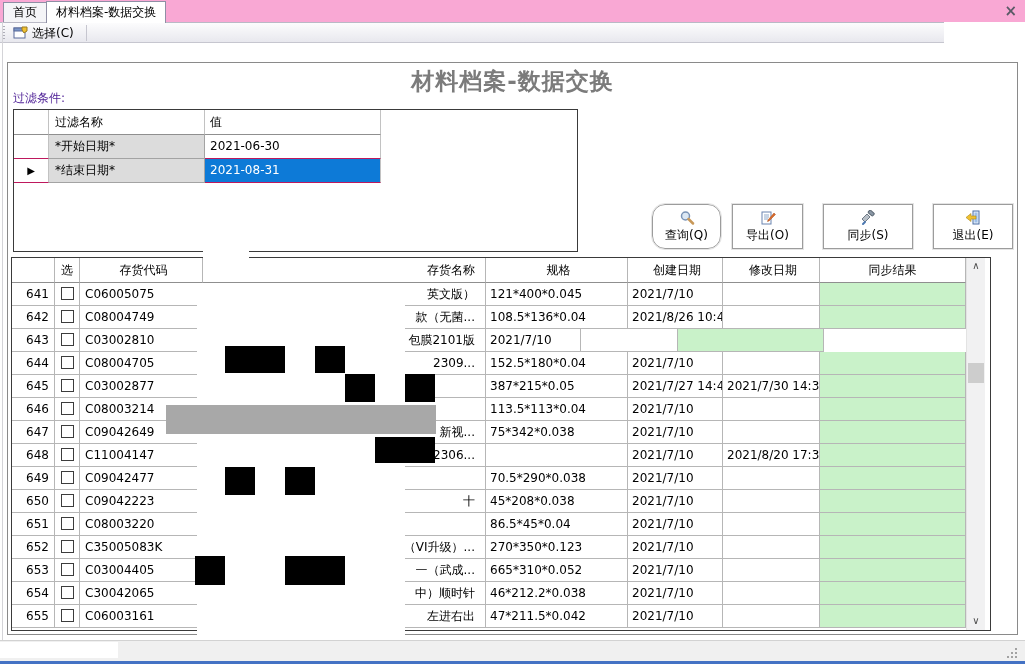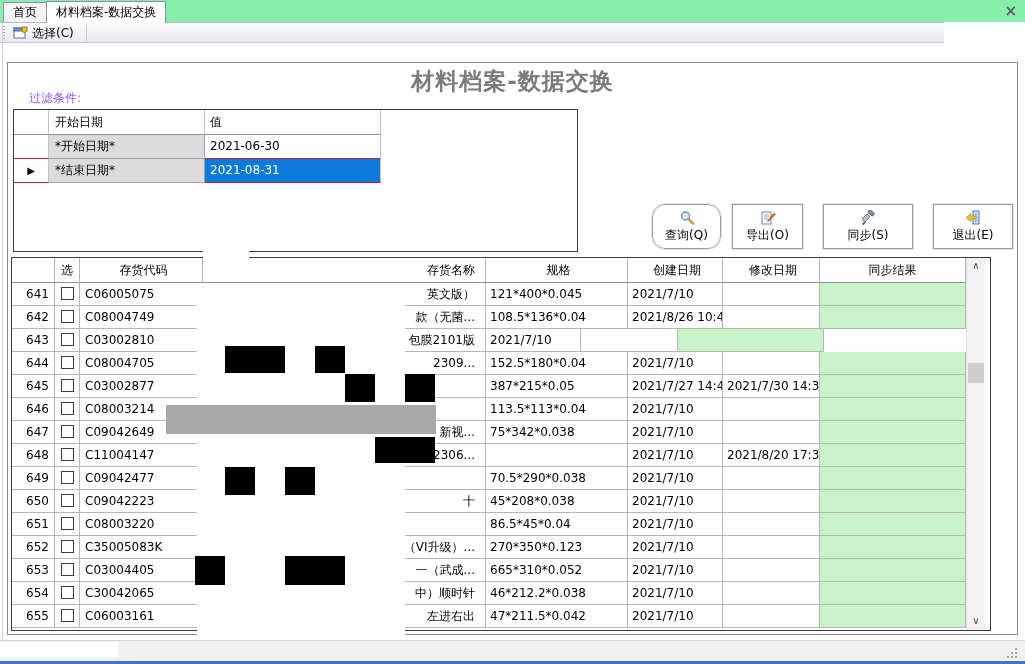--- a/index.html
+++ b/index.html
@@ -2,38 +2,38 @@
 <html><head>
 <meta charset="utf-8">
 <style>
   html,body{margin:0;padding:0;}
   body{
     width:1025px;height:664px;position:relative;overflow:hidden;
     background:#fff;color:#000;
     font-family:"DejaVu Sans",sans-serif;font-size:12px;
   }
   
-  .tabbar{position:absolute;left:0;top:0;width:1025px;height:22px;background:#86efac;}
+  .tabbar{position:absolute;left:0;top:0;width:1025px;height:22px;background:#f9a8d4;}
   .tab{position:absolute;box-sizing:border-box;border:1px solid #8f8fa5;border-bottom:none;
        background:#f4f4f7;padding:0 9px;line-height:18px;height:20px;top:2px;white-space:nowrap;}
   .tab.active{top:1px;height:22px;line-height:20px;background:#fff;z-index:5;}
   .close-x{position:absolute;right:8px;top:1px;font-weight:bold;font-size:15px;color:#5a5a66;line-height:20px;}
   
   .toolbar{position:absolute;left:0;top:22px;width:944px;height:21px;box-sizing:border-box;
     background:linear-gradient(#fcfcfd,#e8e8ee);border-top:1px solid #b9b9c6;border-bottom:1px solid #c6c6cf;}
   .tb-grip{position:absolute;left:3px;top:3px;width:2px;height:14px;
     background:repeating-linear-gradient(#aeaeb8 0 1px,transparent 1px 3px);}
   .tool-btn{position:absolute;left:9px;top:1px;height:18px;display:flex;align-items:center;gap:4px;padding:0 4px;}
   .tb-sep{position:absolute;left:86px;top:2px;width:1px;height:16px;background:#c6c6cf;}
   .win-left-edge{position:absolute;left:2px;top:22px;width:1px;height:618px;background:#d4d4d8;}
   
   .panel{position:absolute;left:7px;top:62px;width:1011px;height:573px;box-sizing:border-box;
     border:1px solid #8a8a8a;background:#fff;}
   .page-title{margin-top:3px;text-align:center;font-size:23px;font-weight:bold;color:#7b7b7b;letter-spacing:1px;}
-  .filter-label{position:absolute;left:21px;top:27px;color:#8b5cf6;text-align:center;}
+  .filter-label{position:absolute;left:5px;top:27px;color:#4c1d95;text-align:center;}
   
   .filter-box{position:absolute;left:5px;top:46px;width:565px;height:143px;box-sizing:border-box;
     border:1px solid #3a3a3a;background:#fff;}
   .f-row{display:flex;}
   .f-cell{box-sizing:border-box;border-right:1px solid #c2c2c2;border-bottom:1px solid #be185d;
     overflow:hidden;white-space:nowrap;}
   .f-head{height:25px;line-height:24px;}
   .f-head .f-cell{border-bottom:1px solid #8f8f8f;}
   .f-body-row{height:24px;line-height:23px;}
   .f-c0{width:35px;text-align:center;}
@@ -106,21 +106,21 @@
 </div>
 <div class="win-left-edge"></div>
 
 <div class="panel">
   <div class="page-title">材料档案-数据交换</div>
   <div class="filter-label">过滤条件:</div>
 
   <div class="filter-box">
     <div class="f-row f-head">
       <div class="f-cell f-c0"></div>
-      <div class="f-cell f-c1">开始日期</div>
+      <div class="f-cell f-c1">过滤名称</div>
       <div class="f-cell f-c2">值</div>
     </div>
     <div id="filter-rows">
   <div class="f-row f-body-row">
     <div class="f-cell f-c0 f-arrow"></div>
     <div class="f-cell f-c1 f-name">*开始日期*</div>
     <div class="f-cell f-c2 f-val">2021-06-30</div>
   </div>
 
   <div class="f-row f-body-row">

